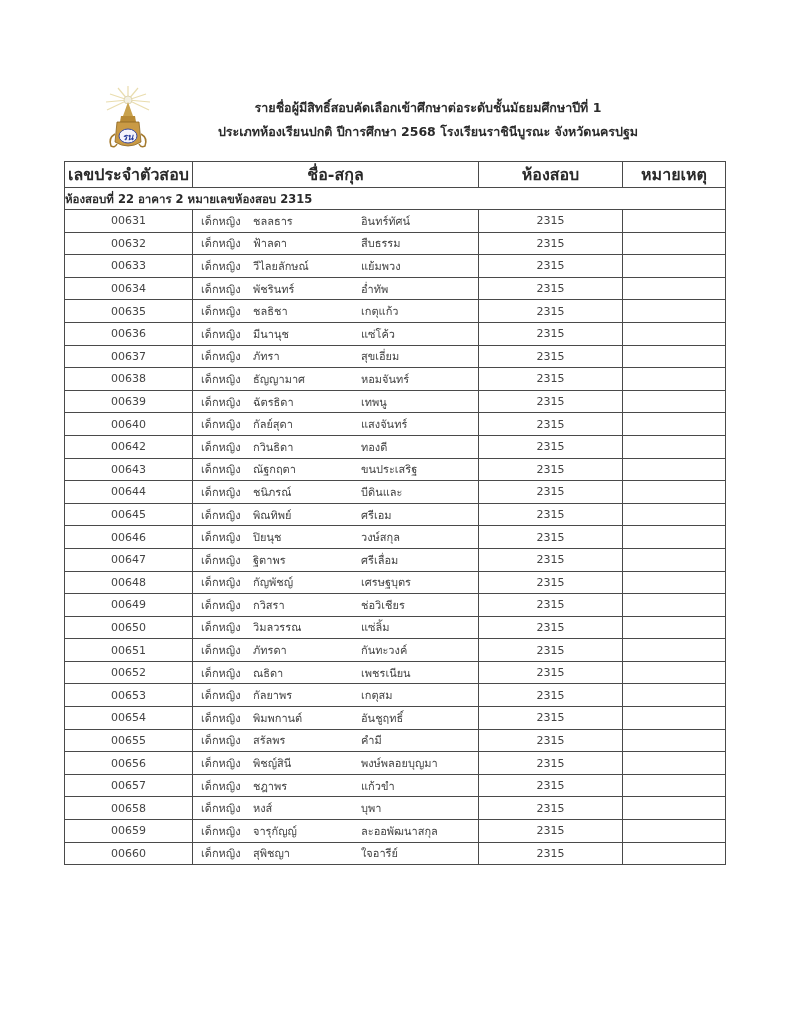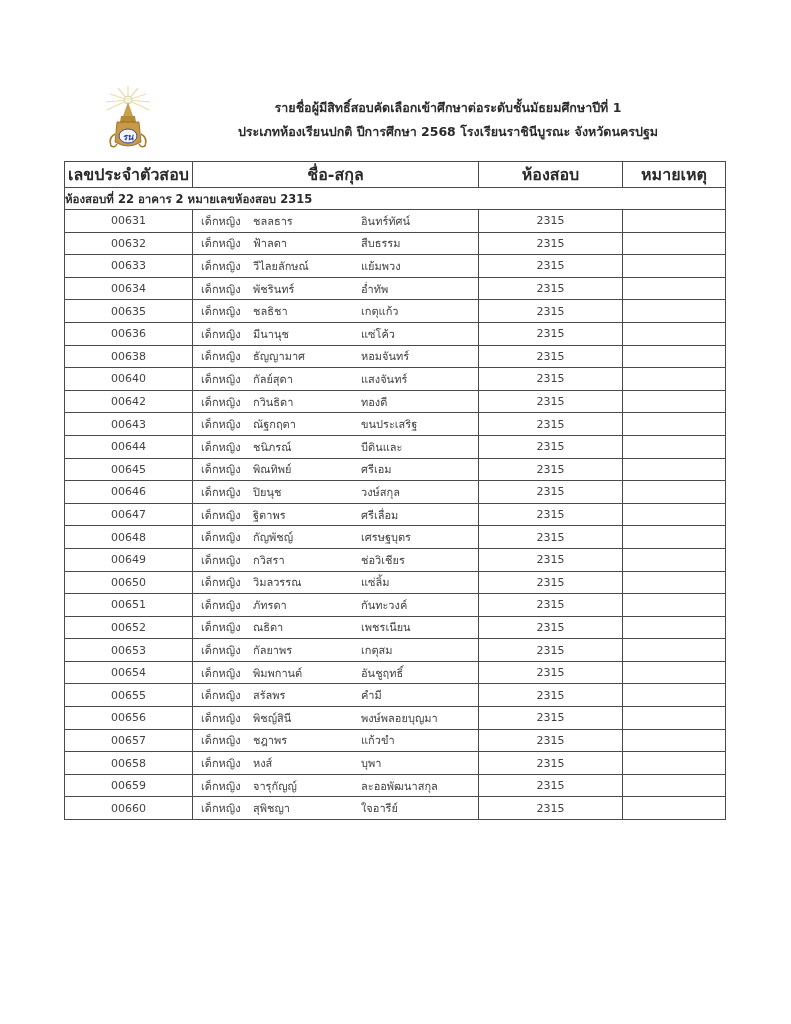--- a/index.html
+++ b/index.html
@@ -24,21 +24,21 @@
     }
     .logo {
       position: absolute;
       left: 103px;
       top: 0px;
       width: 50px;
       height: 70px;
     }
     .title-block {
       position: absolute;
-      left: 188px;
+      left: 168px;
       top: 10px;
       width: 520px;
       text-align: center;
     }
     .title-line {
       font-size: 12.5px;
       font-weight: bold;
       color: #2a2a2a;
       line-height: 24px;
       white-space: nowrap;
@@ -173,26 +173,38 @@
         <td class="cell-room">2315</td>
         <td class="cell-note"></td>
       </tr>
       <tr class="data-row">
         <td class="cell-id">00636</td>
         <td class="cell-name"><span class="prefix">เด็กหญิง</span><span class="first">มีนานุช</span><span class="last">แซ่โค้ว</span></td>
         <td class="cell-room">2315</td>
         <td class="cell-note"></td>
       </tr>
       <tr class="data-row">
+        <td class="cell-id">00637</td>
+        <td class="cell-name"><span class="prefix">เด็กหญิง</span><span class="first">ภัทรา</span><span class="last">สุขเอี่ยม</span></td>
+        <td class="cell-room">2315</td>
+        <td class="cell-note"></td>
+      </tr>
+      <tr class="data-row">
         <td class="cell-id">00638</td>
         <td class="cell-name"><span class="prefix">เด็กหญิง</span><span class="first">ธัญญามาศ</span><span class="last">หอมจันทร์</span></td>
         <td class="cell-room">2315</td>
         <td class="cell-note"></td>
       </tr>
       <tr class="data-row">
+        <td class="cell-id">00639</td>
+        <td class="cell-name"><span class="prefix">เด็กหญิง</span><span class="first">ฉัตรธิดา</span><span class="last">เทพนู</span></td>
+        <td class="cell-room">2315</td>
+        <td class="cell-note"></td>
+      </tr>
+      <tr class="data-row">
         <td class="cell-id">00640</td>
         <td class="cell-name"><span class="prefix">เด็กหญิง</span><span class="first">กัลย์สุดา</span><span class="last">แสงจันทร์</span></td>
         <td class="cell-room">2315</td>
         <td class="cell-note"></td>
       </tr>
       <tr class="data-row">
         <td class="cell-id">00642</td>
         <td class="cell-name"><span class="prefix">เด็กหญิง</span><span class="first">กวินธิดา</span><span class="last">ทองดี</span></td>
         <td class="cell-room">2315</td>
         <td class="cell-note"></td>

